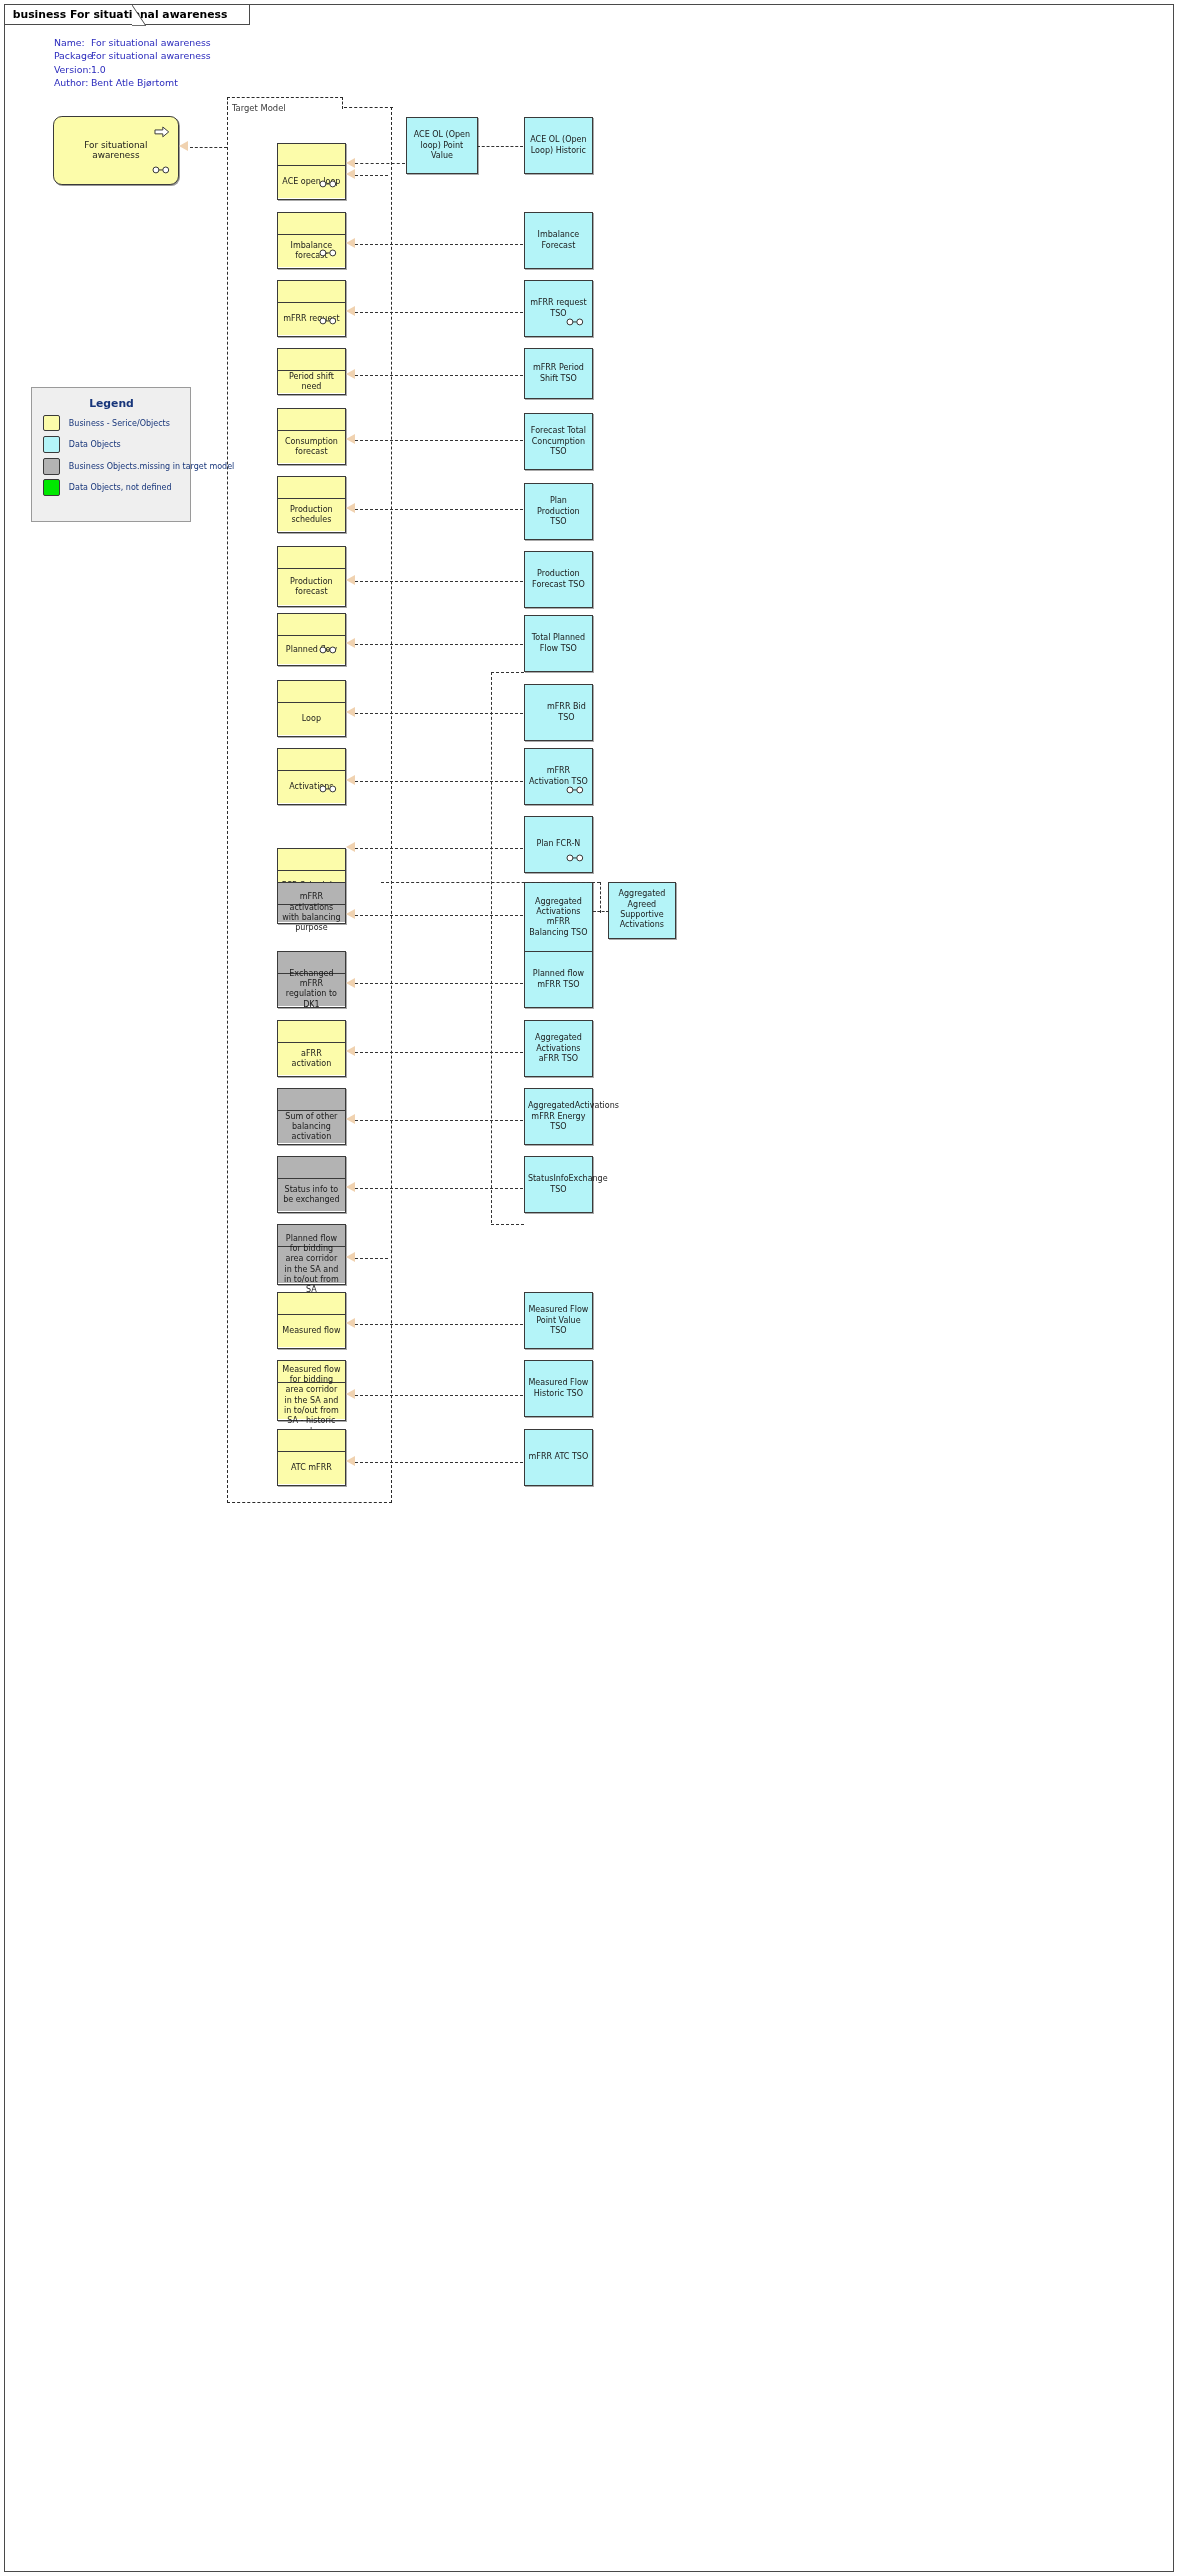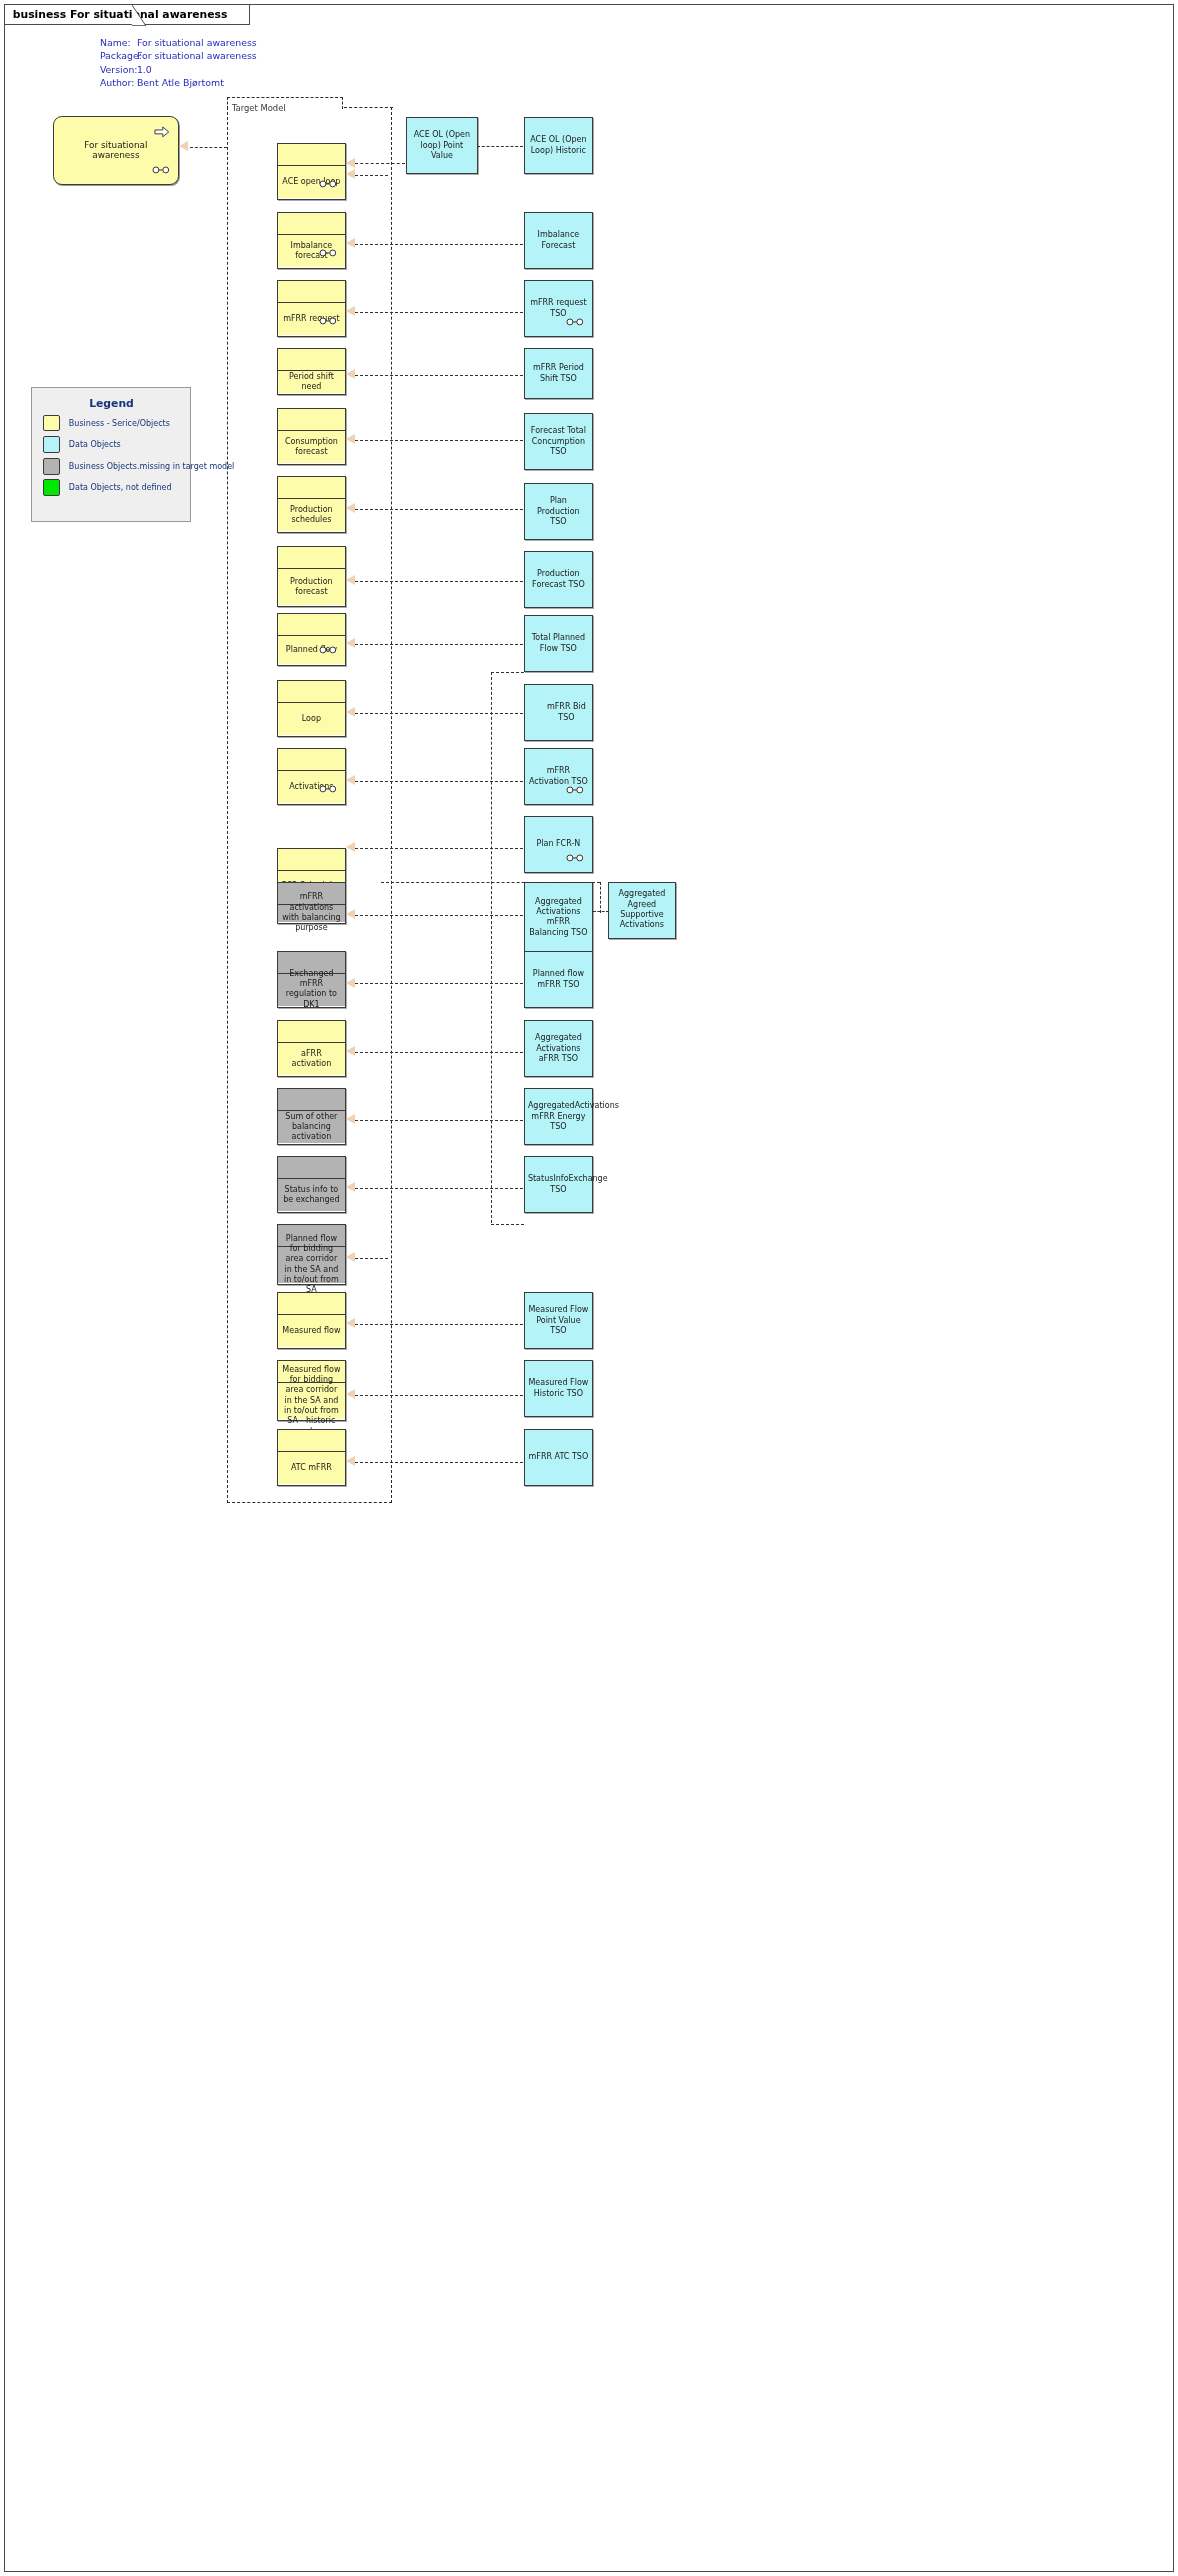--- a/index.html
+++ b/index.html
@@ -28,21 +28,21 @@
   }
   #tab-corner{
     position:absolute; left:127px; top:0px; width:13.8px; height:20.7px;
     overflow:hidden;
   }
   #tab-corner svg{ display:block; }
 
   
   #meta { position:absolute; left:49px; top:32px; font-size:9.4px; color:#2b2bbd; }
   #meta .row { display:flex; margin-bottom:2.5px; }
-  #meta .k { width:37px;margin-left:46px; }
+  #meta .k { width:37px; }
   #meta .v { }
 
   
   #legend {
     position:absolute; left:26.6px; top:382px; width:160px; height:135px;
     background:#efefef; border:1px solid #9a9a9a;
   }
   #legend .title{ text-align:center; font-size:10.8px; font-weight:bold; color:#17357a; margin-top:8.9px; }
   #legend .lrow{ display:flex; align-items:center; margin:4.9px 0 0 10.8px; }
   #legend .sw{ width:16.7px; height:16.7px; border:1px solid #3a3a3a; border-radius:2px; margin-right:8.9px; flex:none; }

